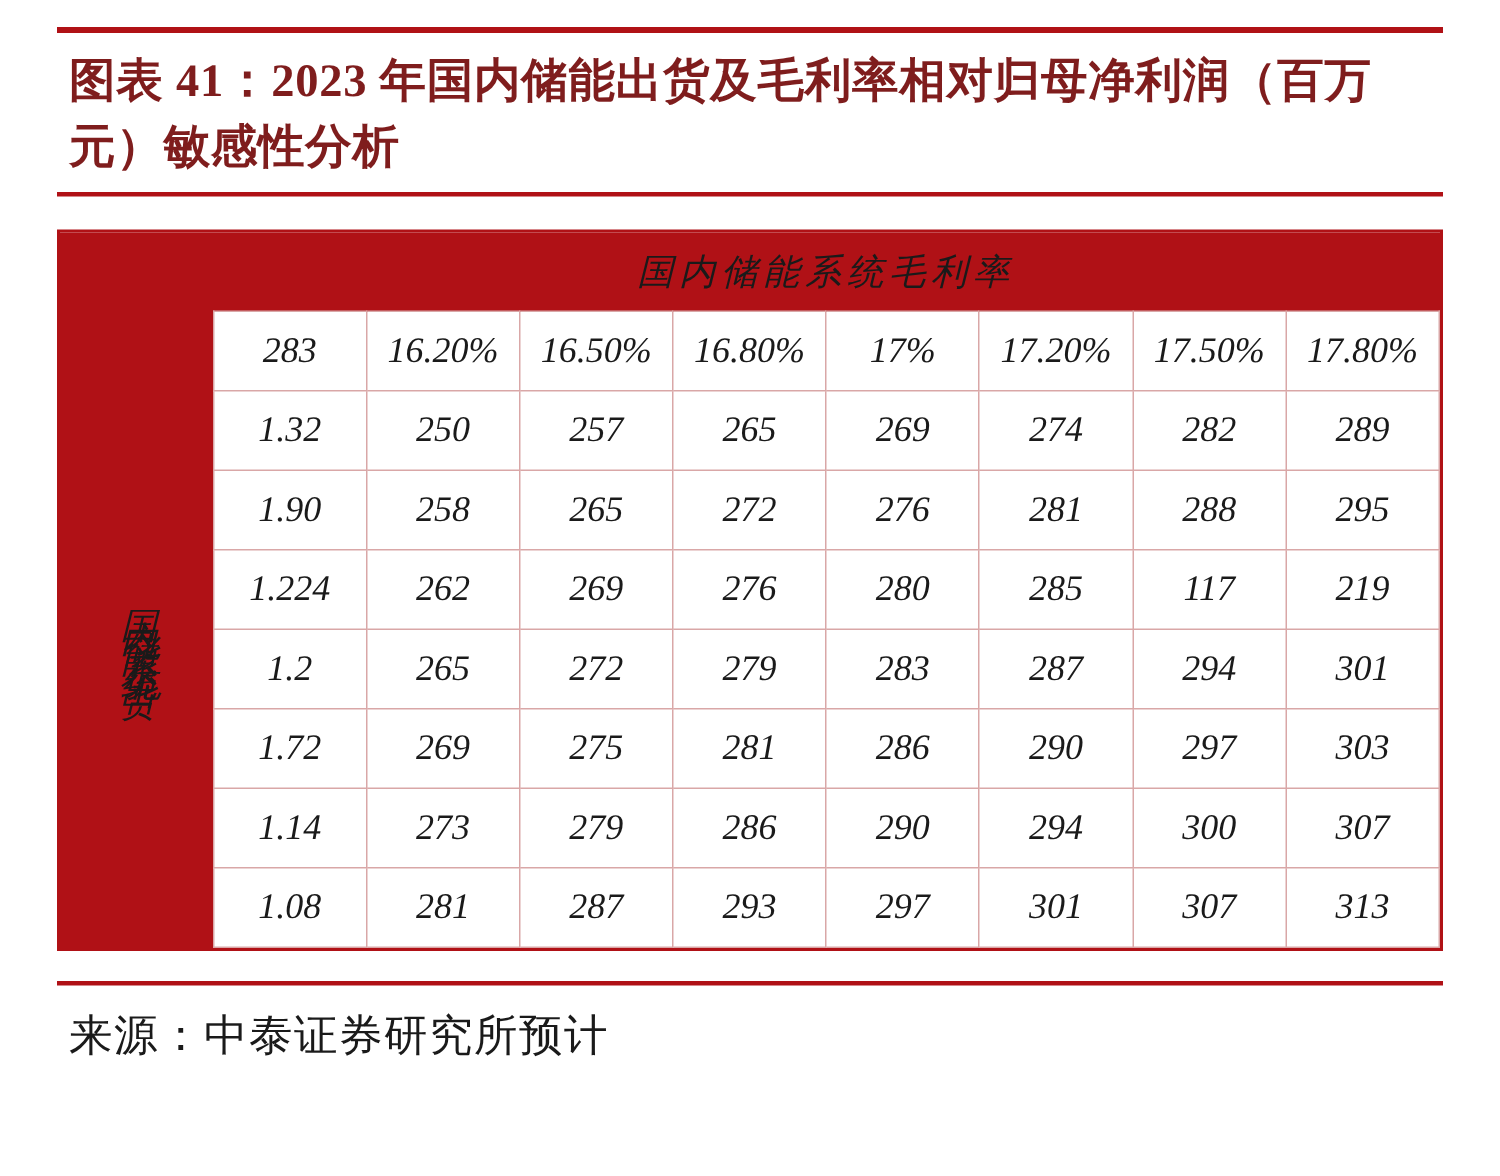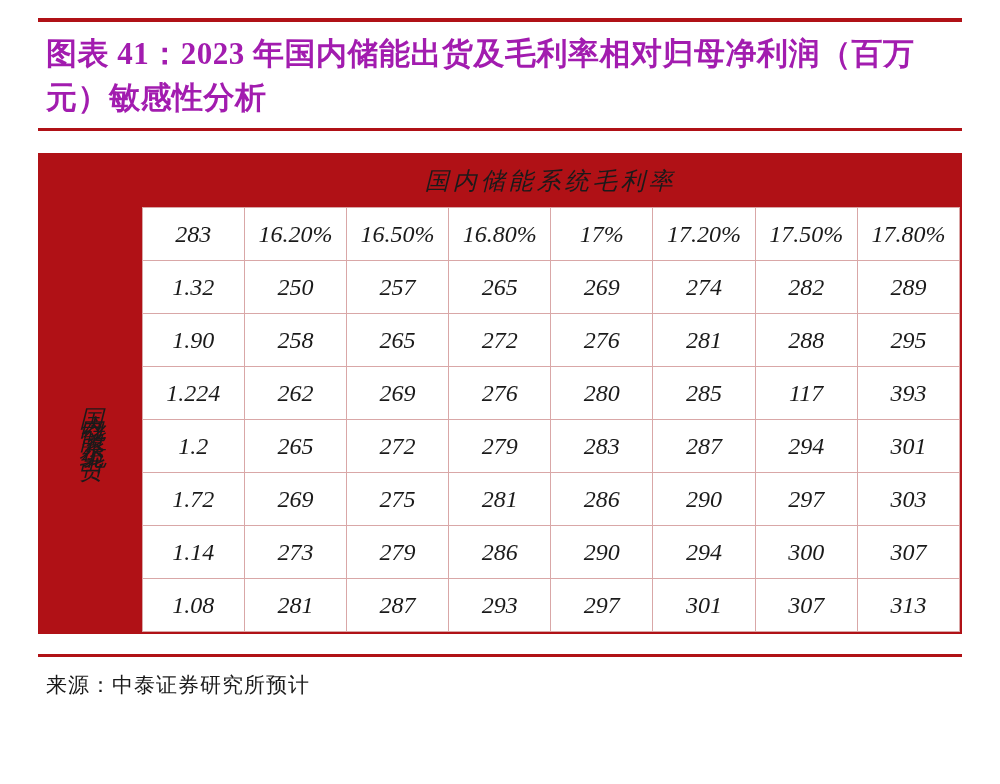--- a/index.html
+++ b/index.html
@@ -21,21 +21,21 @@
     box-sizing: border-box;
     padding: 0 38px;
   }
   
   .title-rule-top {
     height: 4px;
     background: #b01116;
     margin-top: 18px;
   }
   .title {
-    color: #a21caf;
+    color: #7f1d1d;
     font-weight: bold;
     font-size: 31px;
     line-height: 1.42;
     letter-spacing: 0.5px;
     padding: 10px 2px 8px 8px;
     font-family: "Liberation Serif", "DejaVu Serif", serif;
   }
   .title-rule-bottom {
     height: 3px;
     background: #b01116;
@@ -100,21 +100,21 @@
   .col-first {
     width: 110px;
   }
   
   .src-rule {
     height: 3px;
     background: #b01116;
     margin-top: 20px;
   }
   .source {
-    font-size: 21px;
+    font-size: 29px;
     color: #1a1a1a;
     padding: 14px 2px 0 8px;
     letter-spacing: 1px;
     font-family: "Liberation Serif", "DejaVu Serif", serif;
   }
 </style>
 </head>
 <body>
 
 <div class="page">
@@ -169,21 +169,21 @@
         </tr>
 
         <tr>
           <td class="col-first">1.224</td>
           <td>262</td>
           <td>269</td>
           <td>276</td>
           <td>280</td>
           <td>285</td>
           <td>117</td>
-          <td>393</td>
+          <td>219</td>
         </tr>
 
         <tr>
           <td class="col-first">1.2</td>
           <td>265</td>
           <td>272</td>
           <td>279</td>
           <td>283</td>
           <td>287</td>
           <td>294</td>

